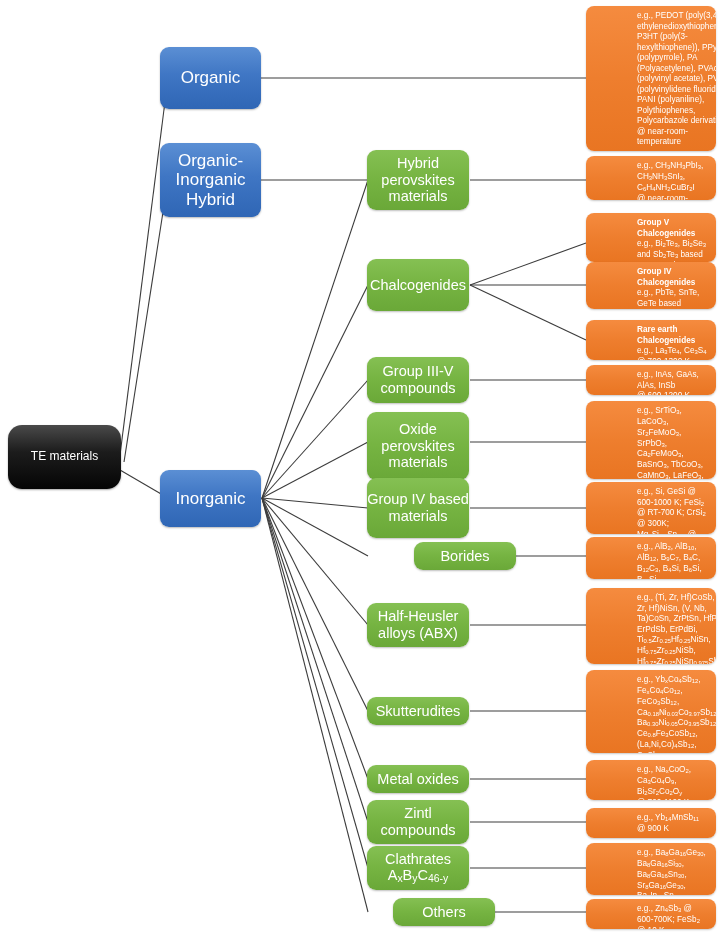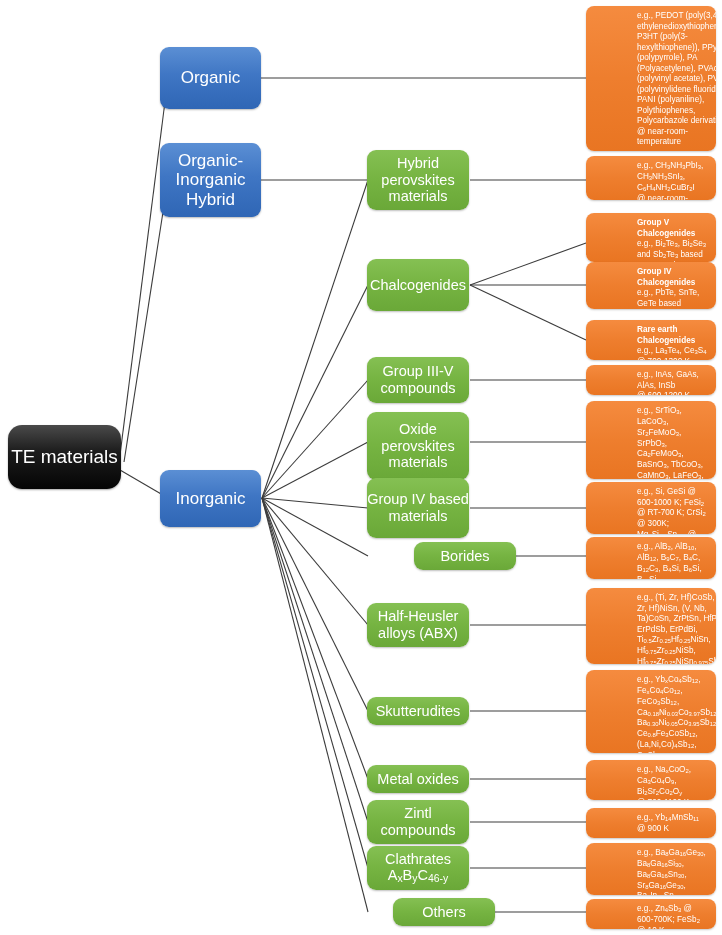--- a/index.html
+++ b/index.html
@@ -35,21 +35,21 @@
     justify-content: center;
     text-align: center;
     color: #ffffff;
     border-radius: 9px;
     line-height: 1.14;
     overflow: hidden;
   }
   .node-root {
     background: linear-gradient(to bottom, #4a4a4a 0%, #1c1c1c 42%, #050505 100%);
     border-radius: 14px;
-    font-size: 19px;
+    font-size: 12px;
     box-shadow: 0 1px 2px rgba(0,0,0,0.35);
   }
   .node-blue {
     background: linear-gradient(to bottom, #5b8fd4 0%, #3f76c4 45%, #2f66b5 100%);
     font-size: 17px;
     box-shadow: 0 1px 2px rgba(0,0,0,0.28);
   }
   .node-green {
     background: linear-gradient(to bottom, #85c053 0%, #76b442 48%, #6aa838 100%);
     font-size: 14.5px;

